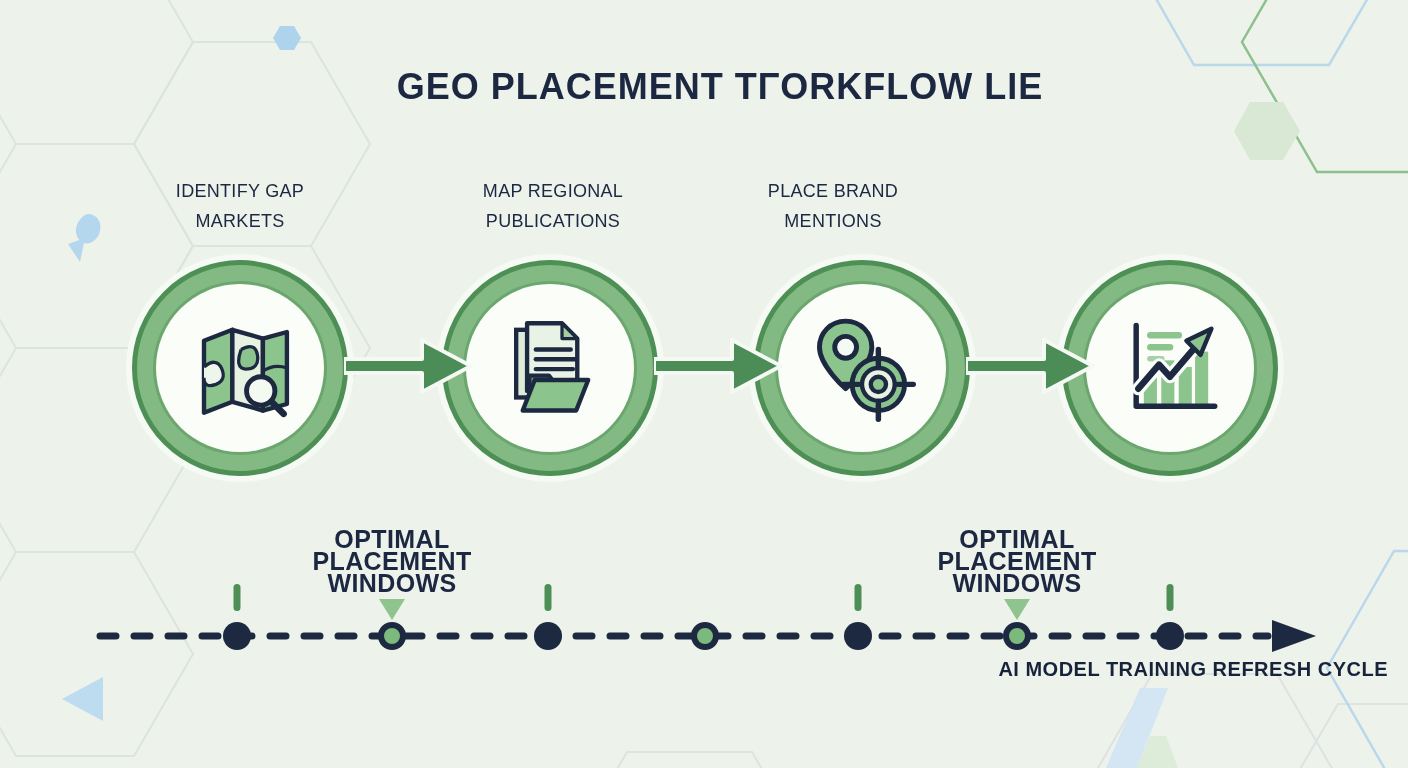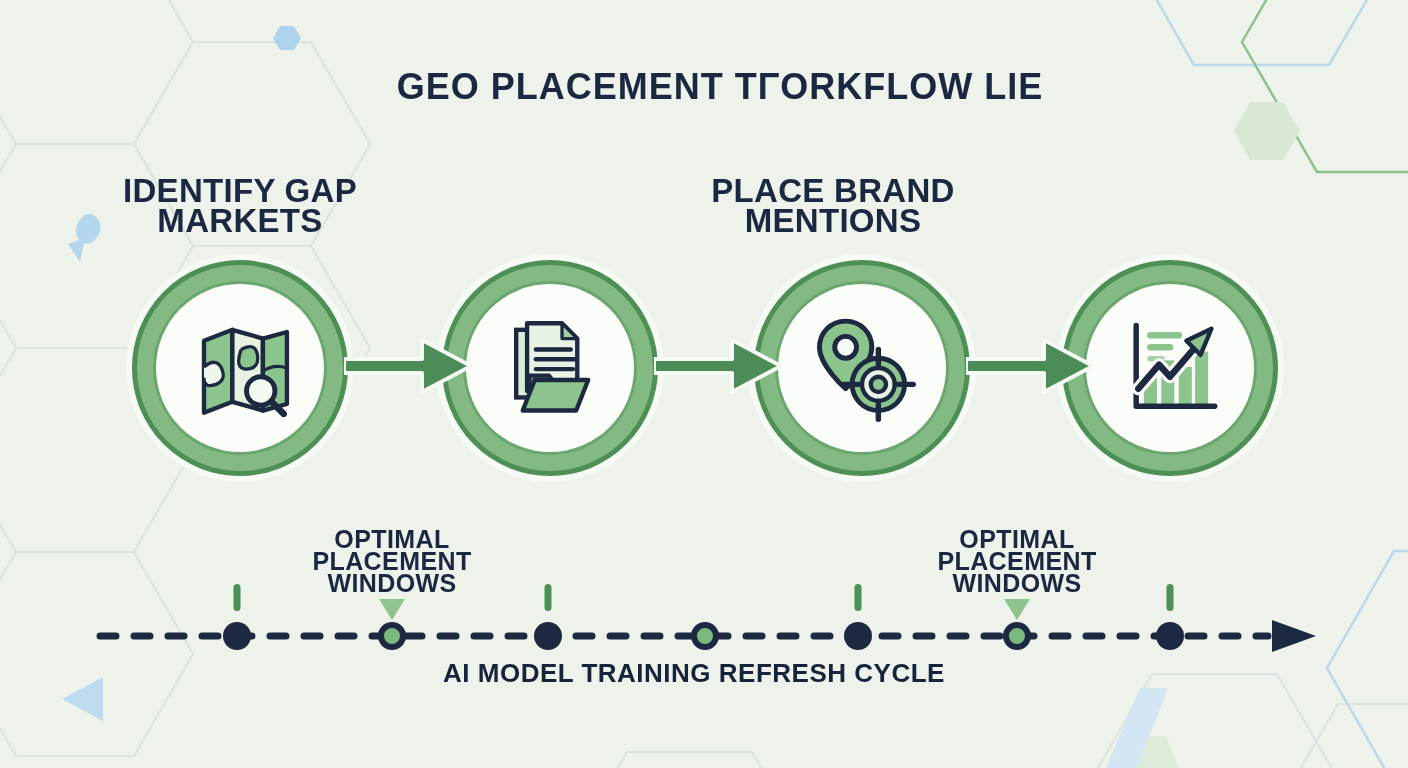--- a/index.html
+++ b/index.html
@@ -13,21 +13,21 @@
   #bg-decor{position:absolute;left:0;top:0;width:1408px;height:768px;pointer-events:none;}
   
   .page-title{
     position:absolute;left:16px;top:66px;width:1408px;text-align:center;
     font-size:36px;font-weight:700;letter-spacing:1px;color:#1c2742;
     white-space:nowrap;
   }
   
   .step-label{
     position:absolute;top:176px;width:330px;text-align:center;
-    font-size:33px;line-height:30px;font-weight:700;letter-spacing:.3px;
+    font-size:18px;line-height:30px;font-weight:400;letter-spacing:.3px;
     color:#1c2742;white-space:pre-line;
   }
   .step-circle{
     position:absolute;top:260px;width:216px;height:216px;border-radius:50%;
     background:#83ba84;border:5px solid #4e8f55;box-sizing:border-box;
     box-shadow:0 0 0 6px #f6faf4;
     display:flex;align-items:center;justify-content:center;
   }
   .step-circle-inner{
     width:168px;height:168px;border-radius:50%;background:#fbfdf8;
@@ -37,22 +37,22 @@
   .connector{position:absolute;top:334px;width:130px;height:64px;}
   
   #timeline-area{position:absolute;left:0;top:520px;width:1408px;height:248px;}
   #timeline-svg{position:absolute;left:0;top:40px;width:1408px;height:140px;overflow:visible;}
   .window-label{
     position:absolute;top:8px;width:260px;text-align:center;
     font-size:25px;line-height:22px;font-weight:700;letter-spacing:.4px;
     color:#1c2742;white-space:pre-line;
   }
   .axis-label{
-    position:absolute;left:0;top:138px;width:1388px;text-align:center;
-    font-size:26px;font-weight:700;letter-spacing:.5px;color:#17233b;
+    position:absolute;left:0;top:138px;width:1388px;text-align:right;
+    font-size:20px;font-weight:700;letter-spacing:.5px;color:#17233b;
   }
 </style>
 </head>
 <body>
 
 <div id="stage">
 
   <svg id="bg-decor" viewBox="0 0 1408 768">
     <g fill="none" stroke="#dce5da" stroke-width="2">
       <polygon points="-43,42 16,-60 134,-60 193,42 134,144 16,144"></polygon>
@@ -76,20 +76,22 @@
     <polygon points="68,244 85,238 80,262" fill="#b5d7ee"></polygon>
     <polygon points="103,677 103,721 62,699" fill="#bedcf0"></polygon>
     <polygon points="1168,688 1137,768 1106,768 1140,688" fill="#cfe4f4" opacity="0.85"></polygon>
     <polygon points="1150,736 1137,768 1178,768 1166,736" fill="#d8e8d5" opacity="0.8"></polygon>
   </svg>
 
   <div class="page-title">GEO PLACEMENT TΓORKFLOW LIE</div>
 
   <div class="step-label" style="left:75px">IDENTIFY GAP
 MARKETS</div>
+  <div class="step-label" style="left:388px">MAP REGIONAL
+PUBLICATIONS</div>
   <div class="step-label" style="left:668px">PLACE BRAND
 MENTIONS</div>
 
   <div class="step-circle" style="left:132px">
     <div class="step-circle-inner">
       <svg width="120" height="120" viewBox="0 0 110 110">
         <polygon points="22,30 48,20 48,86 22,96" fill="#8cc48d" stroke="#1d2940" stroke-width="4" stroke-linejoin="round"></polygon>
         <polygon points="48,20 76,28 76,94 48,86" fill="#e7f2e3" stroke="#1d2940" stroke-width="4" stroke-linejoin="round"></polygon>
         <polygon points="76,28 98,22 98,88 76,94" fill="#8cc48d" stroke="#1d2940" stroke-width="4" stroke-linejoin="round"></polygon>
         <path d="M22,54 q11,-9 16,1 q5,11 -5,15 q-11,4 -11,-6" fill="#eef6ec" stroke="#1d2940" stroke-width="3"></path>

